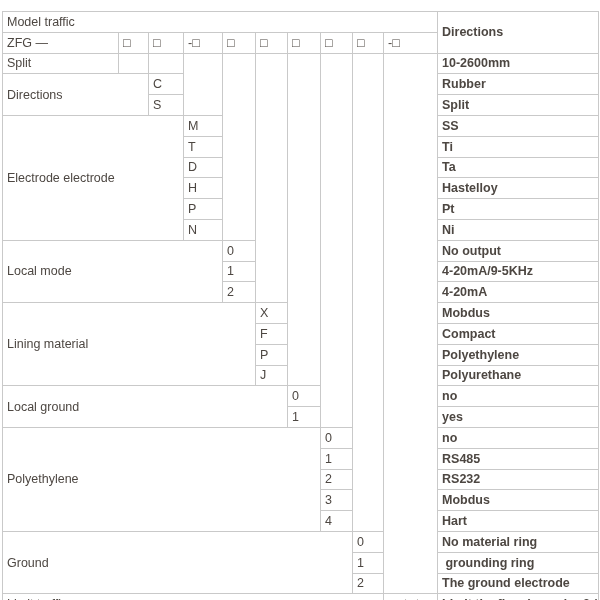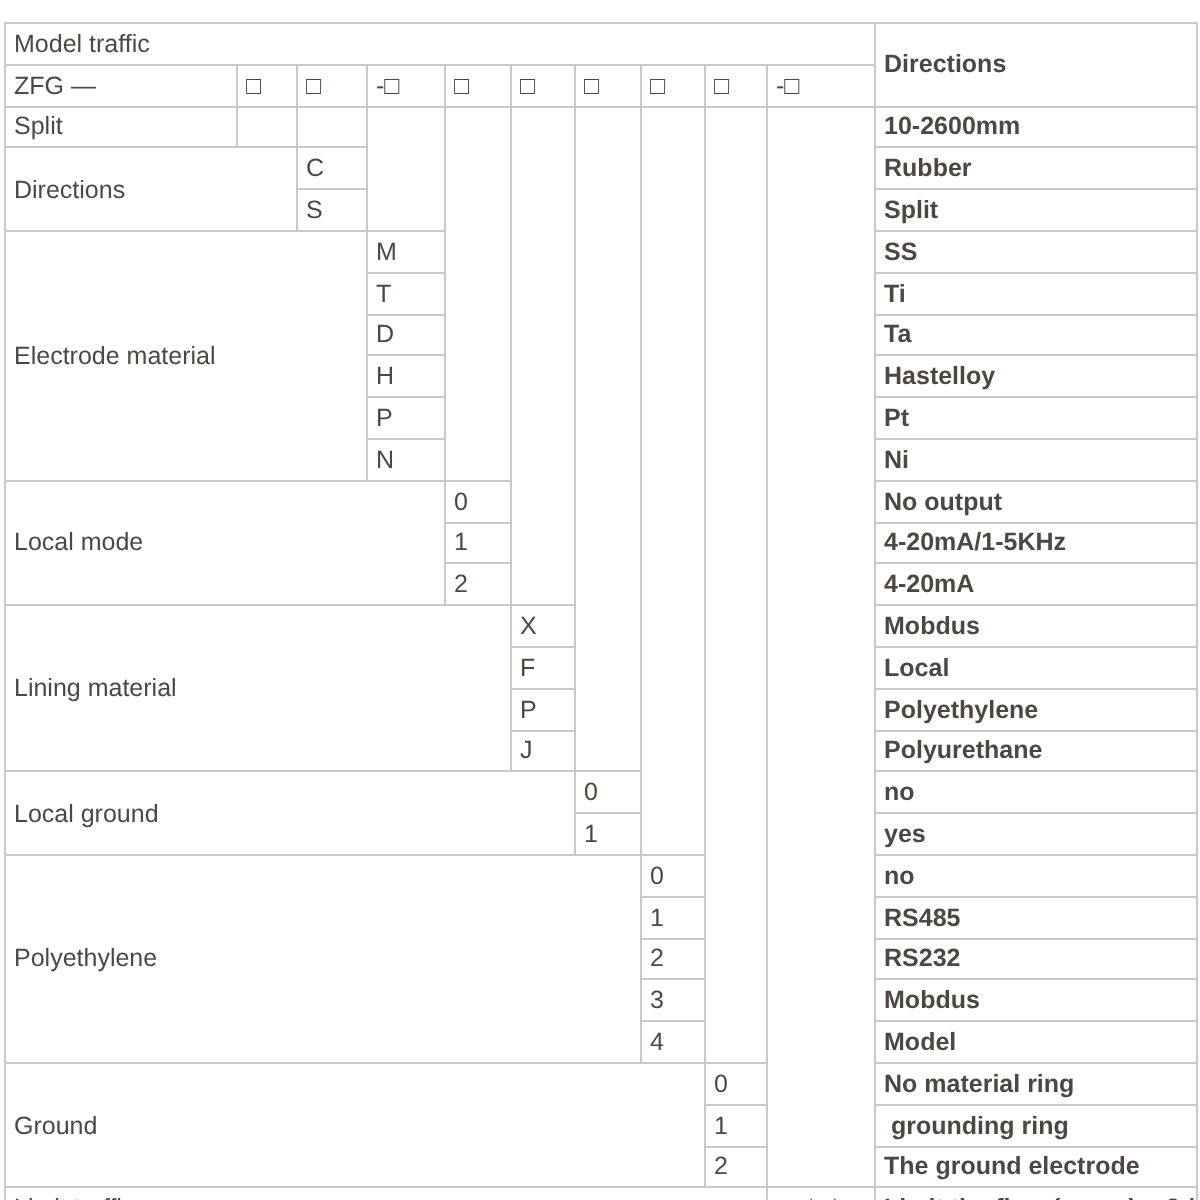--- a/index.html
+++ b/index.html
@@ -101,21 +101,21 @@
       <td colspan="2" rowspan="2">Directions</td>
       <td>C</td>
       <td class="dir-cell">Rubber</td>
     </tr>
     <tr>
       <td>S</td>
       <td class="dir-cell">Split</td>
     </tr>
 
     <tr>
-      <td colspan="3" rowspan="6">Electrode material</td>
+      <td colspan="3" rowspan="6">Electrode electrode</td>
       <td>M</td>
       <td class="dir-cell">SS</td>
     </tr>
     <tr>
       <td>T</td>
       <td class="dir-cell">Ti</td>
     </tr>
     <tr>
       <td>D</td>
       <td class="dir-cell">Ta</td>
@@ -133,35 +133,35 @@
       <td class="dir-cell">Ni</td>
     </tr>
 
     <tr>
       <td colspan="4" rowspan="3">Local mode</td>
       <td>0</td>
       <td class="dir-cell">No output</td>
     </tr>
     <tr>
       <td>1</td>
-      <td class="dir-cell">4-20mA/1-5KHz</td>
+      <td class="dir-cell">4-20mA/9-5KHz</td>
     </tr>
     <tr>
       <td>2</td>
       <td class="dir-cell">4-20mA</td>
     </tr>
 
     <tr>
       <td colspan="5" rowspan="4">Lining material</td>
       <td>X</td>
       <td class="dir-cell">Mobdus</td>
     </tr>
     <tr>
       <td>F</td>
-      <td class="dir-cell">Local</td>
+      <td class="dir-cell">Compact</td>
     </tr>
     <tr>
       <td>P</td>
       <td class="dir-cell">Polyethylene</td>
     </tr>
     <tr>
       <td>J</td>
       <td class="dir-cell">Polyurethane</td>
     </tr>
 
@@ -187,21 +187,21 @@
     <tr>
       <td>2</td>
       <td class="dir-cell">RS232</td>
     </tr>
     <tr>
       <td>3</td>
       <td class="dir-cell">Mobdus</td>
     </tr>
     <tr>
       <td>4</td>
-      <td class="dir-cell">Model</td>
+      <td class="dir-cell">Hart</td>
     </tr>
 
     <tr>
       <td colspan="8" rowspan="3">Ground</td>
       <td>0</td>
       <td class="dir-cell">No material ring</td>
     </tr>
     <tr>
       <td>1</td>
       <td class="dir-cell"> grounding ring</td>

